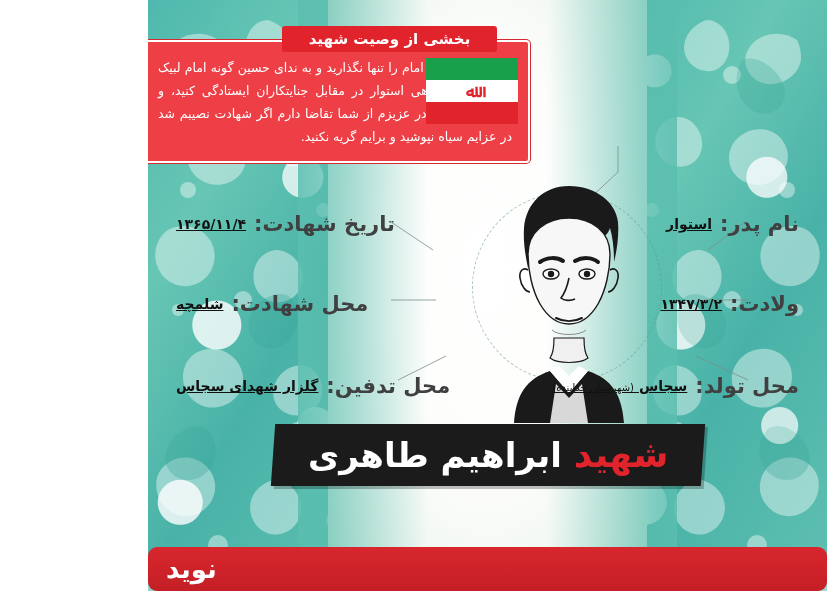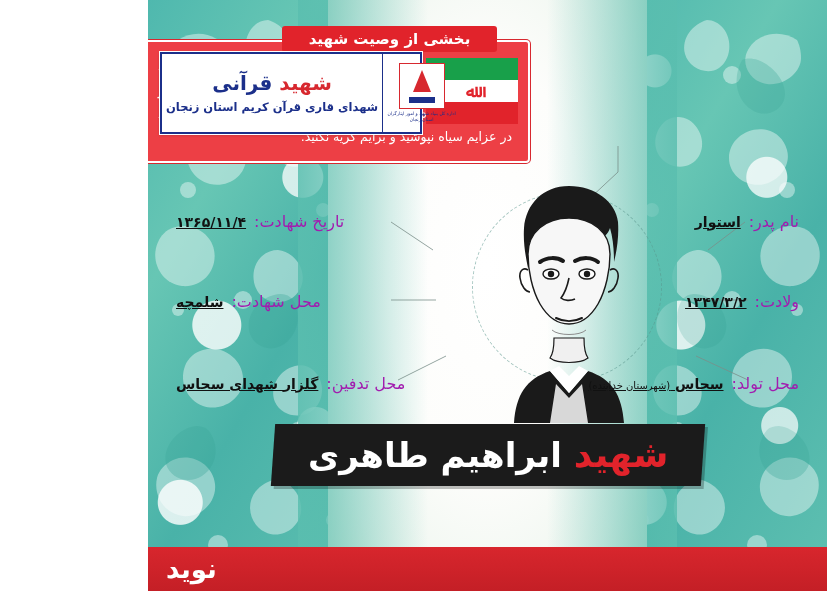--- a/index.html
+++ b/index.html
@@ -248,23 +248,23 @@
     position: absolute;
     display: flex;
     flex-direction: row;
     align-items: center;
     gap: 8px;
     direction: rtl;
     z-index: 5;
     white-space: nowrap;
   }
   .field .label {
-    font-size: 16px;
-    font-weight: normal;
-    color: #a21caf;
+    font-size: 21px;
+    font-weight: bold;
+    color: #404040;
   }
   .field .value {
     font-size: 14px;
     font-weight: bold;
     color: #111111;
     text-decoration: underline;
   }
   .field .value .small {
     font-size: 10px;
     font-weight: normal;
@@ -333,20 +333,21 @@
     right: 0;
     bottom: 0;
     height: 44px;
     background: linear-gradient(to bottom, #d8262d 0%, #c41f26 100%);
     z-index: 9;
     display: flex;
     align-items: center;
     justify-content: flex-start;
     padding: 0 18px;
     box-sizing: border-box;
+    border-radius: 9px;
   }
   .bottom-left-logo {
     display: flex;
     flex-direction: row-reverse;
     align-items: center;
     gap: 8px;
     margin-right: auto;
   }
   .navid-mark {
     font-size: 26px;
@@ -463,36 +464,20 @@
 
   <div class="will-box">امت شهید پرور، امام را تنها نگذارید و به ندای حسین گونه امام لبیک بگویید، چون کوهی استوار در مقابل جنایتکاران ایستادگی کنید، و همچنین پدر و مادر عزیزم از شما تقاضا دارم اگر شهادت نصیبم شد در عزایم سیاه نپوشید و برایم گریه نکنید.</div>
 
   <div class="flag">
     <div class="stripe s-green"></div>
     <div class="stripe s-white"></div>
     <div class="stripe s-red"></div>
     <div class="emblem">ﷲ</div>
   </div>
 
-  <div class="logo-box">
-    <div class="logo-text-col">
-      <div class="logo-title">
-        <span>شهید</span>
-        <span class="blue">قرآنی</span>
-      </div>
-      <div class="logo-sub">شهدای قاری قرآن کریم استان زنجان</div>
-    </div>
-    <div class="logo-emblem-col">
-      <div class="emb-box">
-        <div class="tulip"></div>
-        <div class="base"></div>
-      </div>
-      <div class="logo-emblem-caption">اداره کل بنیاد شهید و امور ایثارگران استان زنجان</div>
-    </div>
-  </div>
 
   <div class="portrait-wrap">
     <div class="portrait-circle"></div>
     <svg class="portrait-img" viewBox="0 0 150 245">
 
       <path d="M75 8c-26 0-43 18-45 42-1 16 2 30 4 40 1-12 3-24 6-32 4 12 6 18 8 26 2-14 4-22 8-30 10 8 28 12 46 8 8-2 12-6 14-12 3 10 4 22 4 34 3-12 5-26 4-40C122 24 101 8 75 8z" fill="#1a1a1a"></path>
 
       <path d="M34 76c0-22 18-36 41-36s41 14 41 36c0 16-4 36-12 50-7 12-17 20-29 20s-22-8-29-20C38 112 34 92 34 76z" fill="#f7f7f7" stroke="#1a1a1a" stroke-width="1.4"></path>
 
       <path d="M34 92c-5-3-9 1-8 8 1 8 6 14 10 14" fill="none" stroke="#1a1a1a" stroke-width="1.6"></path>

